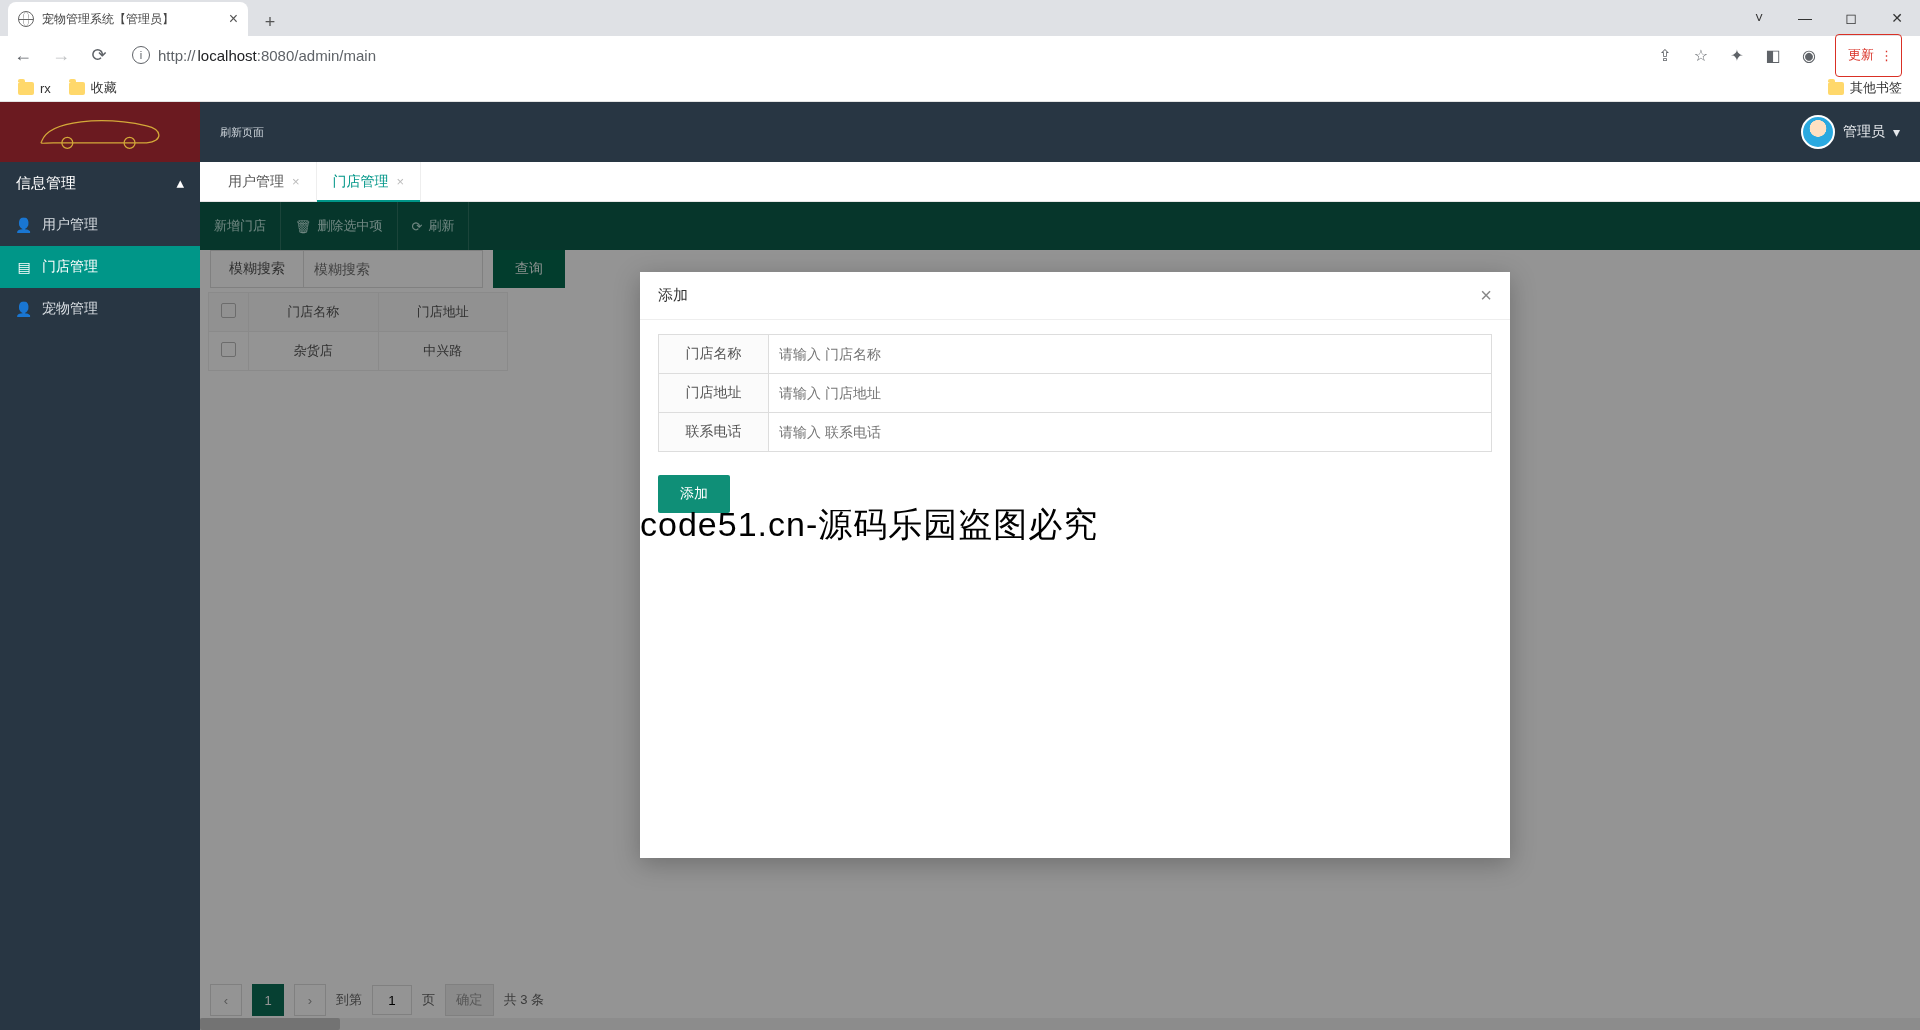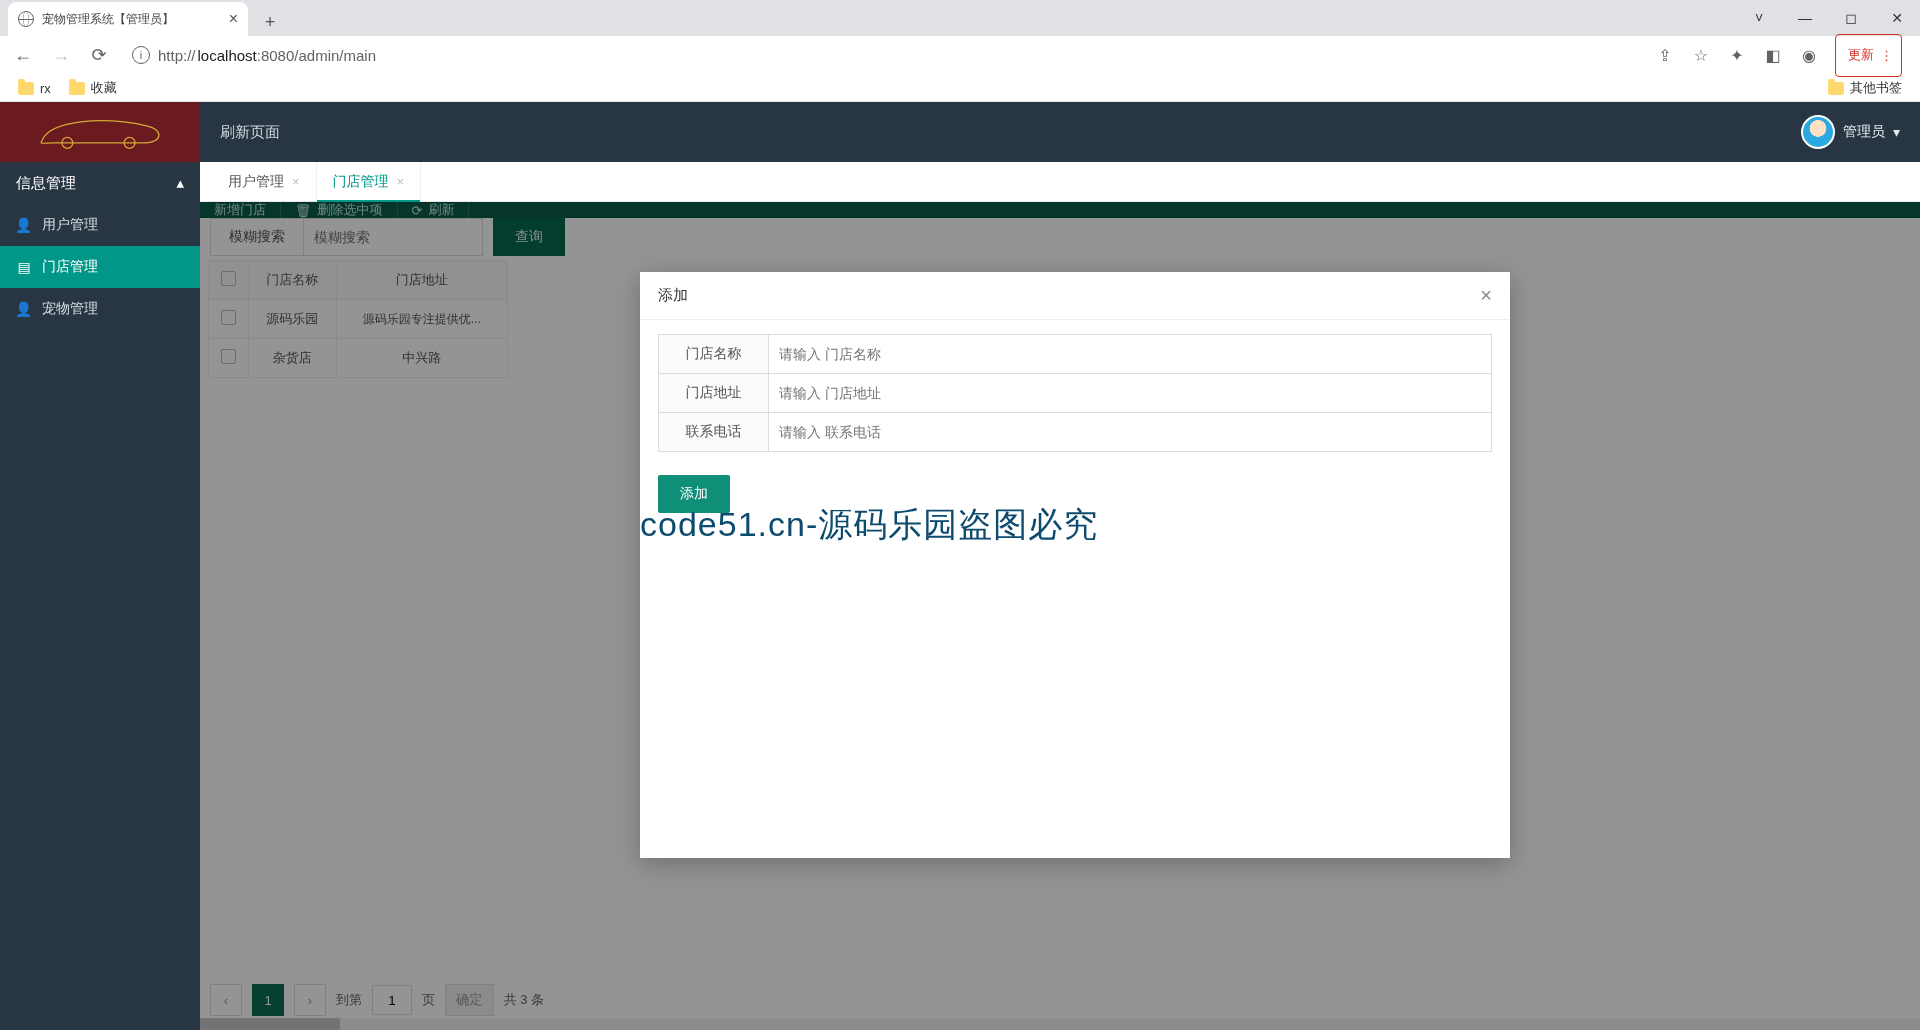--- a/index.html
+++ b/index.html
@@ -40,32 +40,32 @@
   .sidebar{width:200px;background:#283643;color:#fff;display:flex;flex-direction:column}
   .logo{height:60px;background:#6b1a20;display:flex;align-items:center;justify-content:center}
   .logo svg{width:140px;height:44px}
   .sidecat{height:42px;display:flex;align-items:center;justify-content:space-between;padding:16px 16px;font-size:15px}
   .sideitem{height:42px;display:flex;align-items:center;gap:10px;padding:0 16px;font-size:14px;color:#d8dde2}
   .sideitem.active{background:#009688;color:#fff}
   .sideico{width:16px;display:flex;justify-content:center}
 
   .main{flex:1;display:flex;flex-direction:column;min-width:0}
   .topbar{height:60px;background:#283643;color:#cfd6dc;display:flex;align-items:center;padding:0 20px;justify-content:space-between}
-  .topbar .refresh{font-size:15px}
+  .topbar .refresh{font-size:11px}
   .userbox{display:flex;align-items:center;gap:8px;color:#e6e9ec}
   .avatar{width:34px;height:34px;border-radius:50%;background:radial-gradient(circle at 50% 38%,#ffe0c2 0 34%,#2aa9e0 36% 100%);border:2px solid #fff}
 
   .tabsrow{height:40px;background:#fff;border-bottom:1px solid #e6e6e6;display:flex;align-items:stretch;padding-left:12px}
   .apptab{display:flex;align-items:center;gap:8px;padding:0 16px;font-size:14px;color:#555;border-right:1px solid #eee;position:relative}
   .apptab.active{color:#009688}
   .apptab.active::after{content:"";position:absolute;left:0;right:0;bottom:-1px;height:2px;background:#009688}
   .apptab .x{color:#bbb;font-size:13px}
 
   .content{flex:1;background:#fff;position:relative;overflow:hidden}
-  .toolbar{display:flex;background:#0b5d4a;height:16px}
+  .toolbar{display:flex;background:#0b5d4a;height:48px}
   .tbtn{padding:0 14px;display:flex;align-items:center;gap:6px;color:#bfe7de;font-size:13px;border-right:1px solid rgba(255,255,255,.15)}
   .searchrow{display:flex;align-items:center;gap:0;padding:0 10px}
   .searchlbl{border:1px solid #ddd;border-right:0;height:38px;display:flex;align-items:center;padding:0 18px;background:#fff;color:#555}
   .searchin{border:1px solid #ddd;height:38px;width:180px;padding:0 10px;font-size:14px;color:#999;background:#fff}
   .qbtn{margin-left:10px;height:38px;padding:0 22px;background:#056a4f;color:#e9f6f2;border:none;font-size:14px}
 
   table.data{width:100%;border-collapse:collapse;margin-top:4px;color:#555;font-size:13px}
   table.data th,table.data td{border:1px solid #eee;padding:10px 8px;text-align:center}
   table.data th{background:#fafafa;font-weight:500}
   .chk{width:15px;height:15px;border:1px solid #bbb;display:inline-block;border-radius:2px}
@@ -82,21 +82,21 @@
   .mask{position:absolute;inset:0;background:rgba(0,0,0,.42)}
   .modal{position:absolute;left:640px;top:170px;width:870px;height:586px;background:#fff;box-shadow:0 6px 24px rgba(0,0,0,.25);display:flex;flex-direction:column}
   .mhdr{height:48px;display:flex;align-items:center;justify-content:space-between;padding:0 18px;border-bottom:1px solid #eee;font-size:15px;color:#333}
   .mclose{font-size:20px;color:#888}
   .mbody{padding:14px 18px}
   .frow{display:flex;height:40px;margin-bottom:-1px}
   .flbl{width:110px;border:1px solid #ddd;border-right:0;display:flex;align-items:center;justify-content:center;background:#fbfbfb;color:#555;font-size:14px}
   .fin{flex:1;border:1px solid #ddd;padding:0 10px;font-size:14px;color:#999;background:#fff}
   .addbtn{margin-top:24px;height:38px;padding:0 22px;background:#0f8f77;color:#fff;border:none;font-size:14px;border-radius:2px}
 
-  .watermark{position:absolute;left:640px;top:400px;color:#0c4a6e;font-size:34px;font-weight:500;letter-spacing:1px;pointer-events:none;white-space:nowrap}
+  .watermark{position:absolute;left:640px;top:400px;color:#000000;font-size:34px;font-weight:500;letter-spacing:1px;pointer-events:none;white-space:nowrap}
 </style>
 </head>
 <body>
 
 <div class="chrome">
   <div class="tabstrip">
     <div class="tab">
       <span class="globe"></span>
       <span>宠物管理系统【管理员】</span>
       <span class="tabclose">×</span>
@@ -226,25 +226,20 @@
         <thead>
             <tr>
           <th style="width:40px"><span class="chk"></span></th>
           <th>门店名称</th>
           <th>门店地址</th>
         </tr>
           </thead>
         <tbody>
           <tr>
               <td><span class="chk"></span></td>
-              <td>源码乐园</td>
-              <td style="font-size:12px">源码乐园专注提供优...</td>
-            </tr>
-          <tr>
-              <td><span class="chk"></span></td>
               <td>杂货店</td>
               <td>中兴路</td>
             </tr>
         </tbody>
       </table>
 
       <div class="pager">
         <div class="pgbtn">‹</div>
         <div class="pgbtn cur">1</div>
         <div class="pgbtn">›</div>

